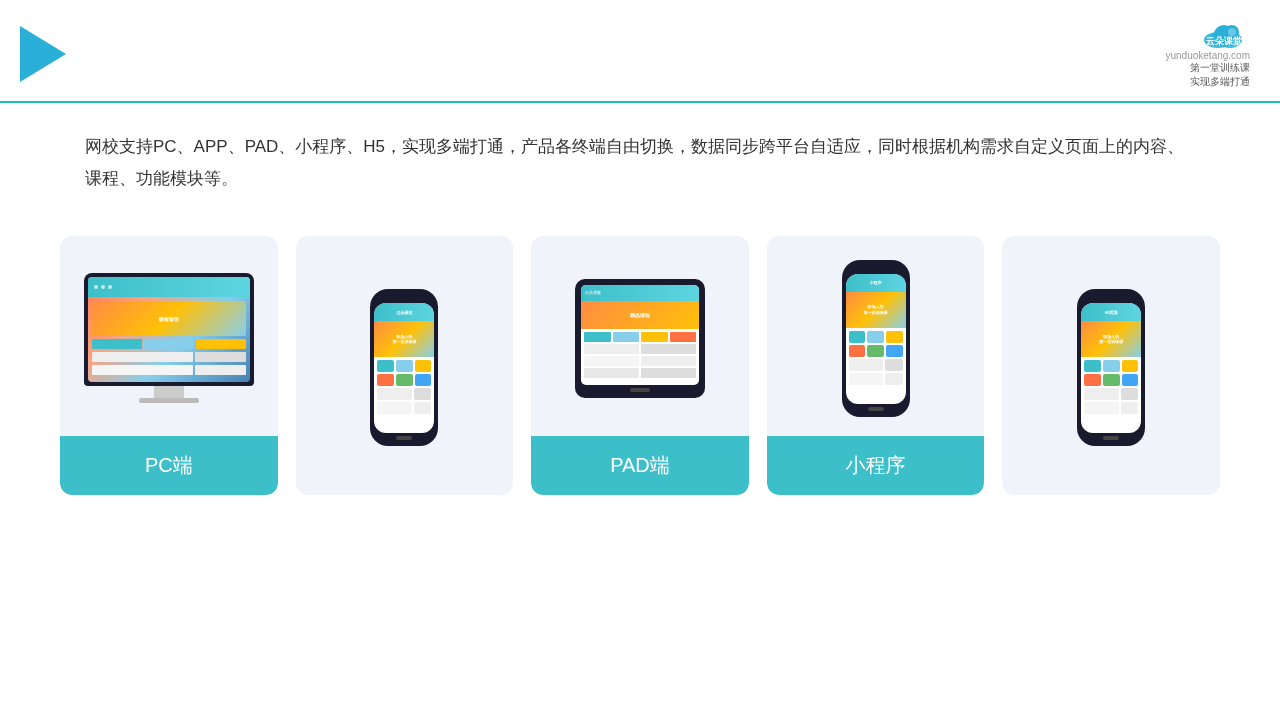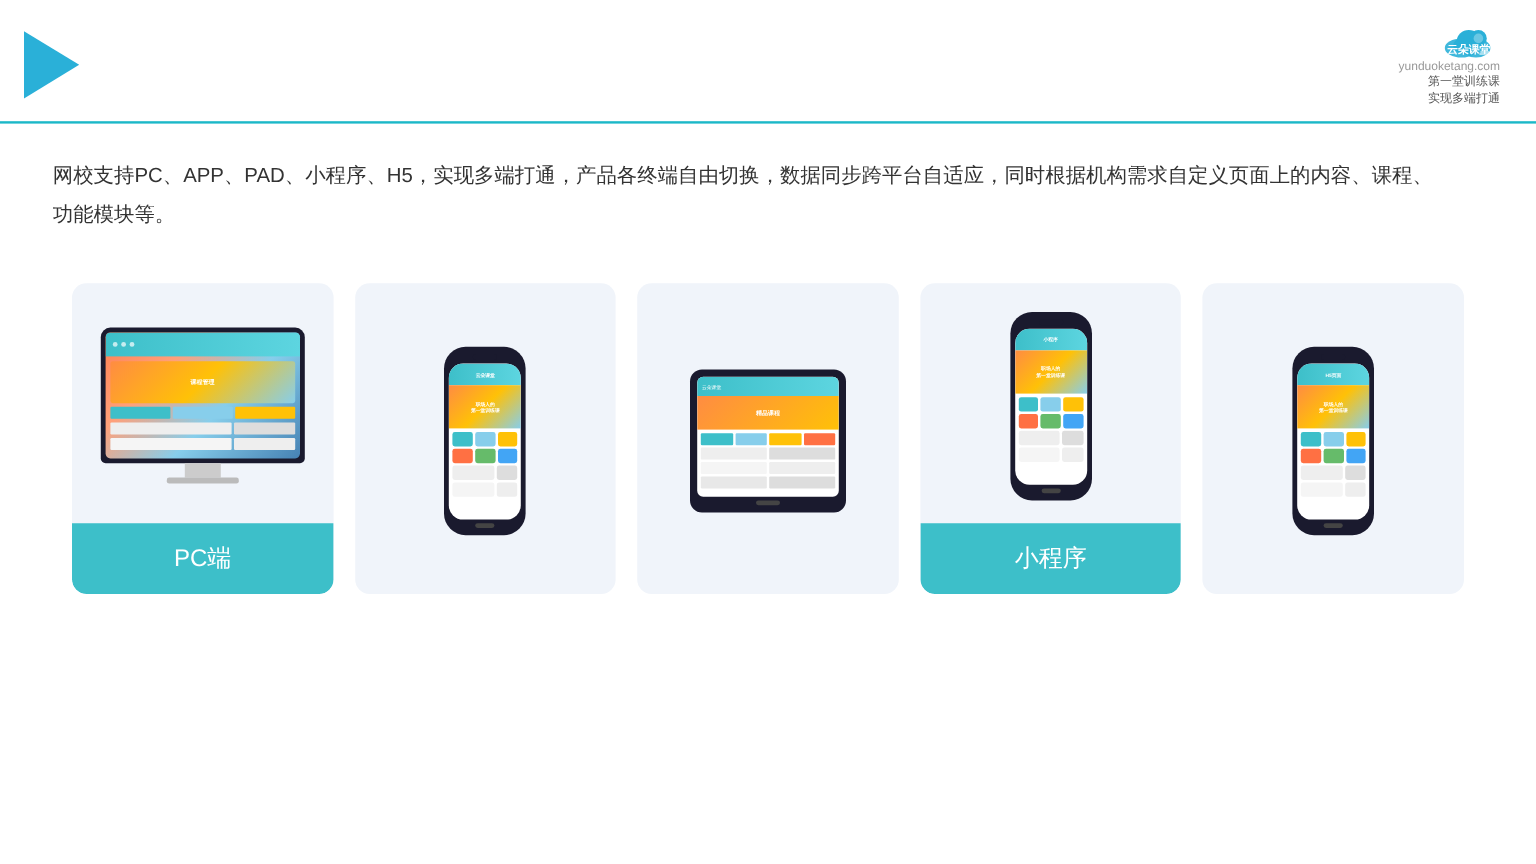--- a/index.html
+++ b/index.html
@@ -38,21 +38,21 @@
       color: #333;
     }
     .brand-logo-icon {
       display: flex;
       align-items: center;
       gap: 4px;
     }
 
     
     .description {
-      padding: 28px 80px 10px 44px;
+      padding: 28px 80px 10px 85px;
       font-size: 17px;
       color: #333;
       line-height: 1.9;
     }
 
     
     .cards-container {
       display: flex;
       gap: 18px;
       padding: 30px 60px;
@@ -457,20 +457,21 @@
               <div class="tablet-row">
                 <div class="tablet-block" style="background:#e8e8e8;flex:2;"></div>
                 <div class="tablet-block" style="background:#ddd;flex:2;"></div>
               </div>
             </div>
           </div>
           <div class="tablet-home-bar"></div>
         </div>
       </div>
     </div>
+    <div class="card-label">PAD端</div>
   </div>
 
   <div class="card">
     <div class="card-image-area">
       <div class="phone">
         <div class="phone-outer">
           <div class="phone-notch"></div>
           <div class="phone-screen">
             <div class="phone-screen-top">
               <span class="phone-screen-top-text">小程序</span>

